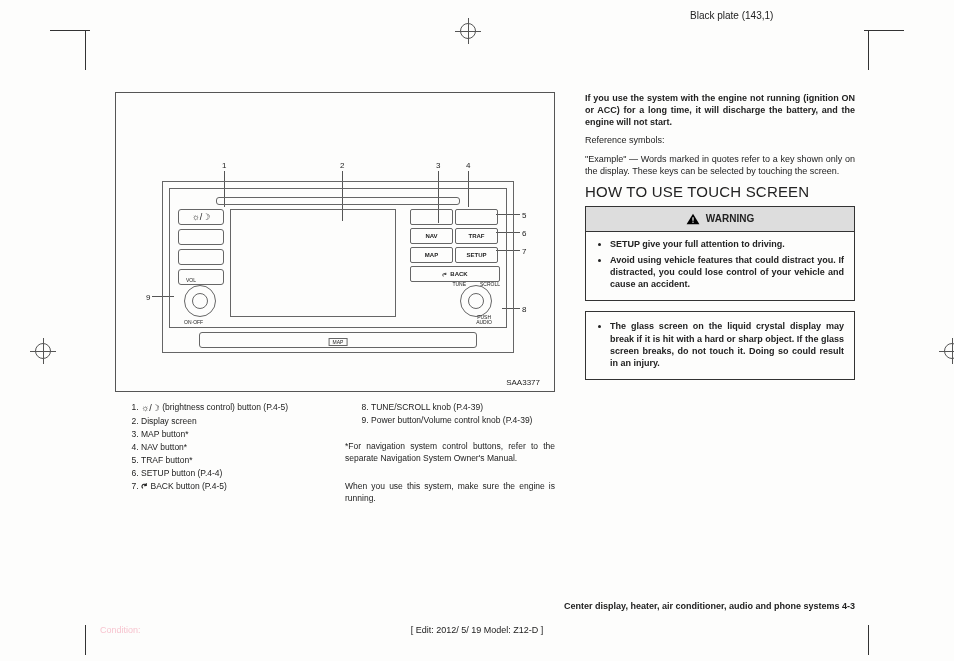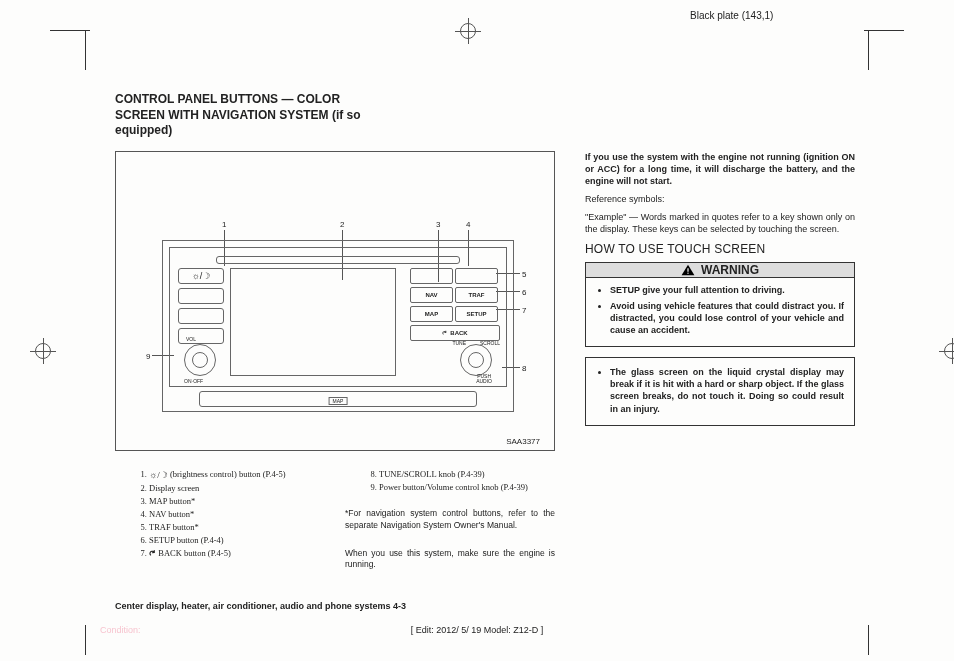--- a/index.html
+++ b/index.html
@@ -64,34 +64,34 @@
   .lbl-off{position:absolute; left:14px; bottom:2px; font-size:5px;}
   .lbl-tune{position:absolute; right:40px; top:92px; font-size:5px;}
   .lbl-scroll{position:absolute; right:6px; top:92px; font-size:5px;}
   .lbl-push{position:absolute; right:14px; bottom:2px; font-size:5px; text-align:center; line-height:1;}
 
   
   .leader { position:absolute; background:#555; }
   .num { position:absolute; font-size:8px; }
 
   .legend { display:flex; gap:20px; margin-top:6px; font-size:8.5px; }
-  .legend ol { margin:12px; padding-left: 22px; font-family: Liberation Serif, serif; }
+  .legend ol { margin:4px; padding-left: 22px; }
   .legend li { margin-bottom: 3px; }
   .legend p { margin: 16px 0; line-height:1.4; text-align:justify;}
 
   .col-right p { margin: 0 0 6px 0; line-height: 1.35; text-align: justify; }
   .col-right .bold { font-weight: bold; }
-  .subhead { font-size: 12px; margin: 6px 0 6px 0; letter-spacing:0.2px;}
+  .subhead { font-size: 15px; margin: 6px 0 6px 0; letter-spacing:0.2px;}
   .box { border:1px solid #333; padding:8px 10px 6px 10px; margin-bottom:10px;}
-  .box-title { background:#ddd; text-align:center; font-weight:bold; font-size:12px; padding:0 0; margin:-8px -10px 6px -10px; border-bottom:1px solid #333; display:flex; align-items:center; justify-content:center; gap:6px;}
+  .box-title { background:#ddd; text-align:center; font-weight:bold; font-size:10px; padding:6px 0; margin:-8px -10px 6px -10px; border-bottom:1px solid #333; display:flex; align-items:center; justify-content:center; gap:6px;}
   .warn-icon { width:14px; height:12px; }
   .box ul { margin:0; padding-left: 14px;}
   .box li { margin-bottom: 4px; font-weight:bold; text-align:justify; line-height:1.35;}
 
-  .footer-section { position:absolute; bottom:50px; left:115px; width:740px; font-size:9px; font-weight:bold; }
+  .footer-section { position:absolute; bottom:50px; left:115px; width:740px; font-size:9px; font-weight:bold; text-align:right;}
   .footer-edit { position:absolute; bottom:26px; left:0; width:954px; text-align:center; font-size:9px;}
   .condition { position:absolute; bottom:26px; left:100px; font-size:9px; color:#f7c4cf;}
 
   .bright-icon { font-size:9px; vertical-align:middle;}
   .back-arrow { display:inline-block; transform: rotate(-50deg) scaleX(-1); font-weight:bold;}
 </style>
 </head>
 <body>
 
 <div class="plate-label">Black plate (143,1)</div>
@@ -109,21 +109,20 @@
     <div class="reg-circle"></div>
   </div>
 <div class="crop-tl-v"></div>
 <div class="crop-tl-h"></div>
 <div class="crop-tr-v"></div>
 <div class="crop-tr-h"></div>
 <div class="crop-bl-v"></div>
 <div class="crop-br-v"></div>
 
 <div class="page">
-  <h2 class="title">CONTROL PANEL BUTTONS — COLOR SCREEN WITH NAVIGATION SYSTEM (if so equipped)</h2>
 
   <div class="columns">
     <div class="col-left">
       <div class="figure">
 
         <div class="num" style="top:68px; left:106px;">1</div>
         <div class="num" style="top:68px; left:224px;">2</div>
         <div class="num" style="top:68px; left:320px;">3</div>
         <div class="num" style="top:68px; left:350px;">4</div>
         <div class="num" style="top:118px; left:406px;">5</div>

